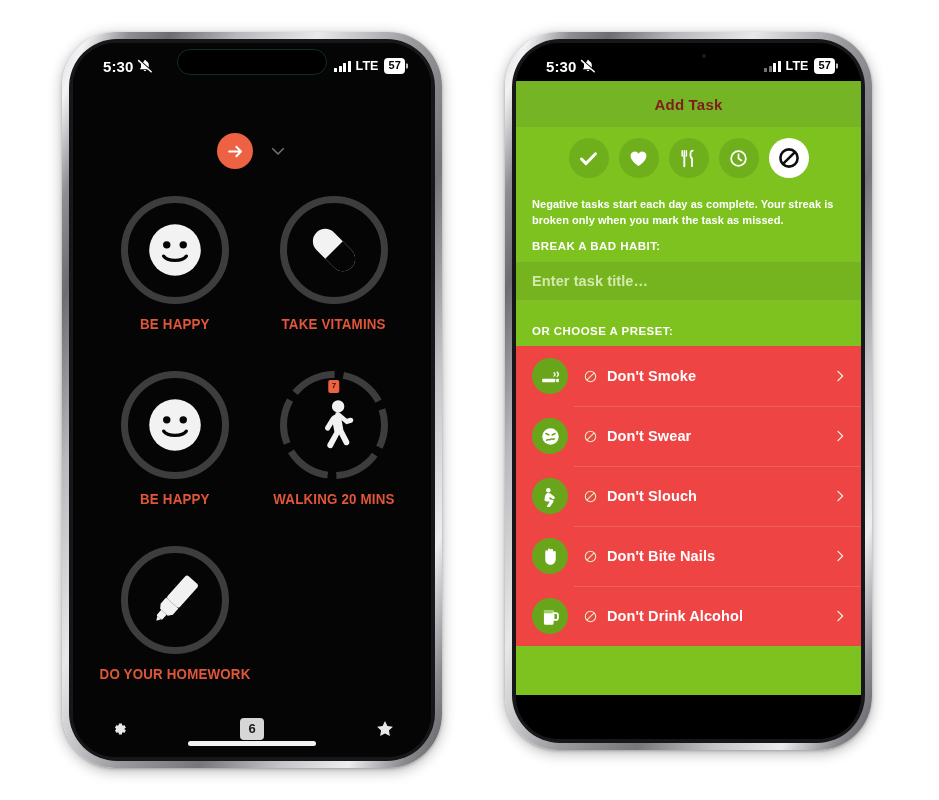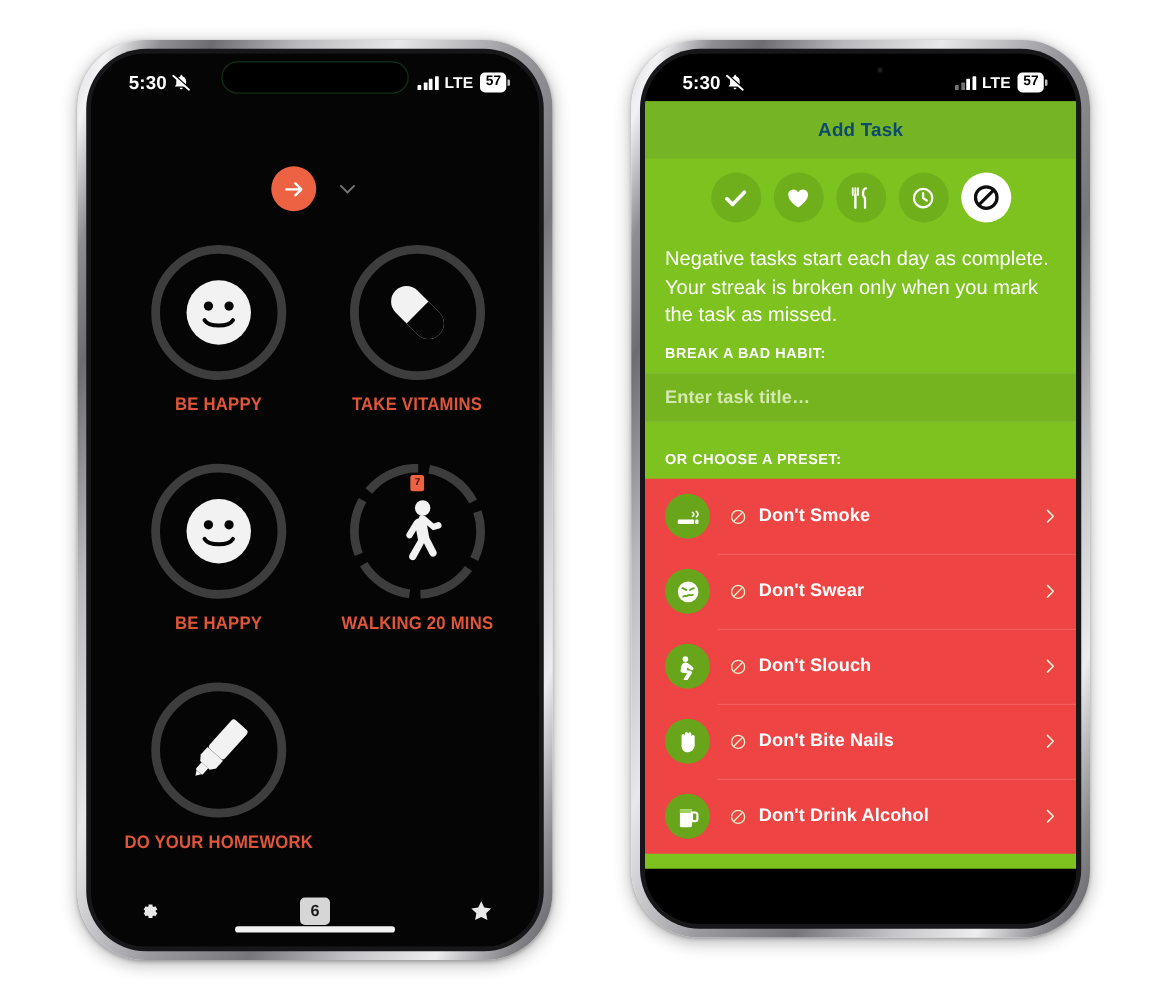--- a/index.html
+++ b/index.html
@@ -263,21 +263,21 @@
   }
 
   .gheader {
     height: 46px;
     background: #74b425;
     display: flex;
     align-items: center;
     justify-content: center;
   }
   .gheader-title {
-    color: #0c4a6e;
+    color: #7f1d1d;
     font-size: 15px;
     font-weight: 700;
     letter-spacing: 0.2px;
   }
 
   .gtabs {
     height: 62px;
     background: #7ec21f;
     display: flex;
     align-items: center;
@@ -290,23 +290,23 @@
     background: #6faf1c;
     display: flex; align-items: center; justify-content: center;
     cursor: pointer;
   }
   .gtab svg { display: block; }
   .gtab.active { background: #ffffff; }
 
   .gdesc {
     padding: 8px 16px 10px;
     color: #ffffff;
-    font-size: 16px;
+    font-size: 11px;
     line-height: 1.42;
-    font-weight: 400;
+    font-weight: 700;
     letter-spacing: 0.05px;
   }
   .gsection-label {
     padding: 2px 16px 9px;
     color: #ffffff;
     font-size: 11.5px;
     font-weight: 700;
     letter-spacing: 0.45px;
   }
 

